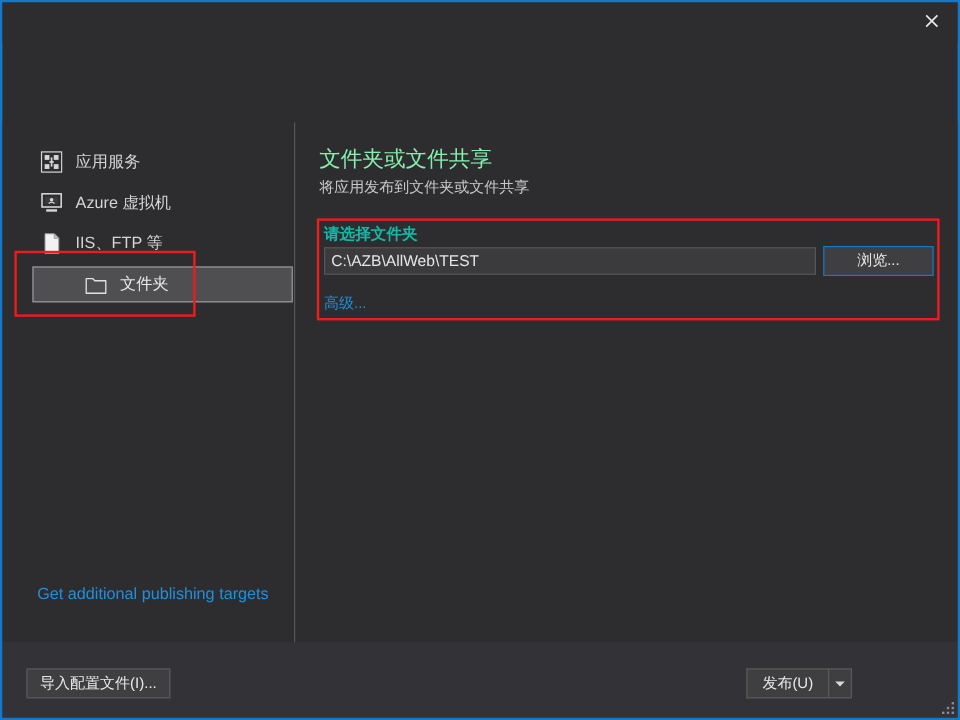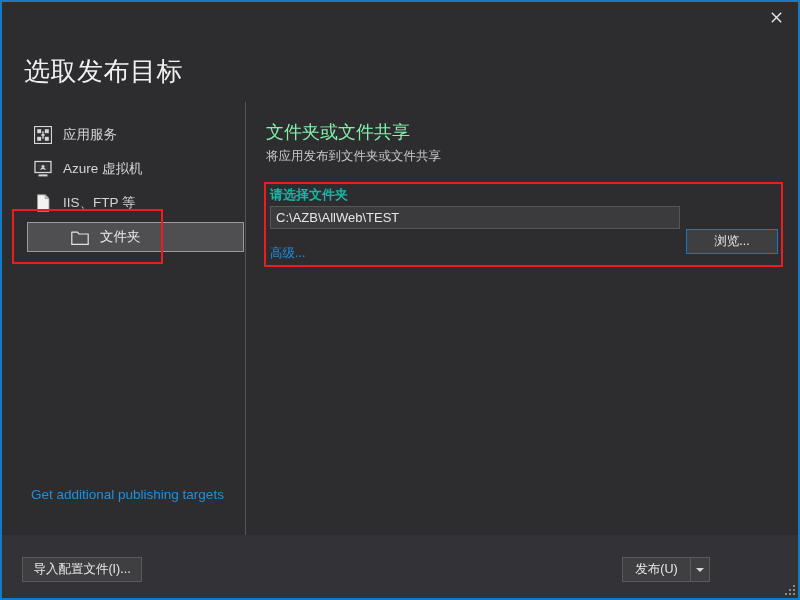--- a/index.html
+++ b/index.html
@@ -195,21 +195,20 @@
     top: 23px;
     width: 92px;
     height: 25px;
     box-sizing: border-box;
     background: #3f3f41;
     border: 1px solid #1479c8;
     color: #e8e8e8;
     font-size: 12.5px;
     font-family: "Liberation Sans", "DejaVu Sans", sans-serif;
     cursor: default;
-    margin-top: 24px;
   }
   #advanced-link {
     position: absolute;
     left: 6px;
     top: 63px;
     font-size: 12.5px;
     color: #1e90e0;
     white-space: nowrap;
     cursor: pointer;
   }
@@ -310,21 +309,20 @@
 <div id="dialog-window">
 
   <div id="title-bar">
     <div id="close-button">
       <svg width="11" height="11" viewBox="0 0 11 11" aria-hidden="true">
         <path d="M0.8 0.8 L10.2 10.2 M10.2 0.8 L0.8 10.2" stroke="#e8e8e8" stroke-width="1.4" fill="none"></path>
       </svg>
     </div>
   </div>
 
-  <div id="page-title">选取发布目标</div>
 
   <div id="content-area">
 
     <div id="target-list">
 
       <div class="nav-item" style="top:18px;">
         <span class="nav-icon">
           <svg width="18" height="18" viewBox="0 0 18 18" aria-hidden="true">
             <rect x="0.5" y="0.5" width="17" height="17" fill="none" stroke="#d6d6d6" stroke-width="1.2"></rect>
             <rect x="3.2" y="3.2" width="4" height="4" fill="#d6d6d6"></rect>

